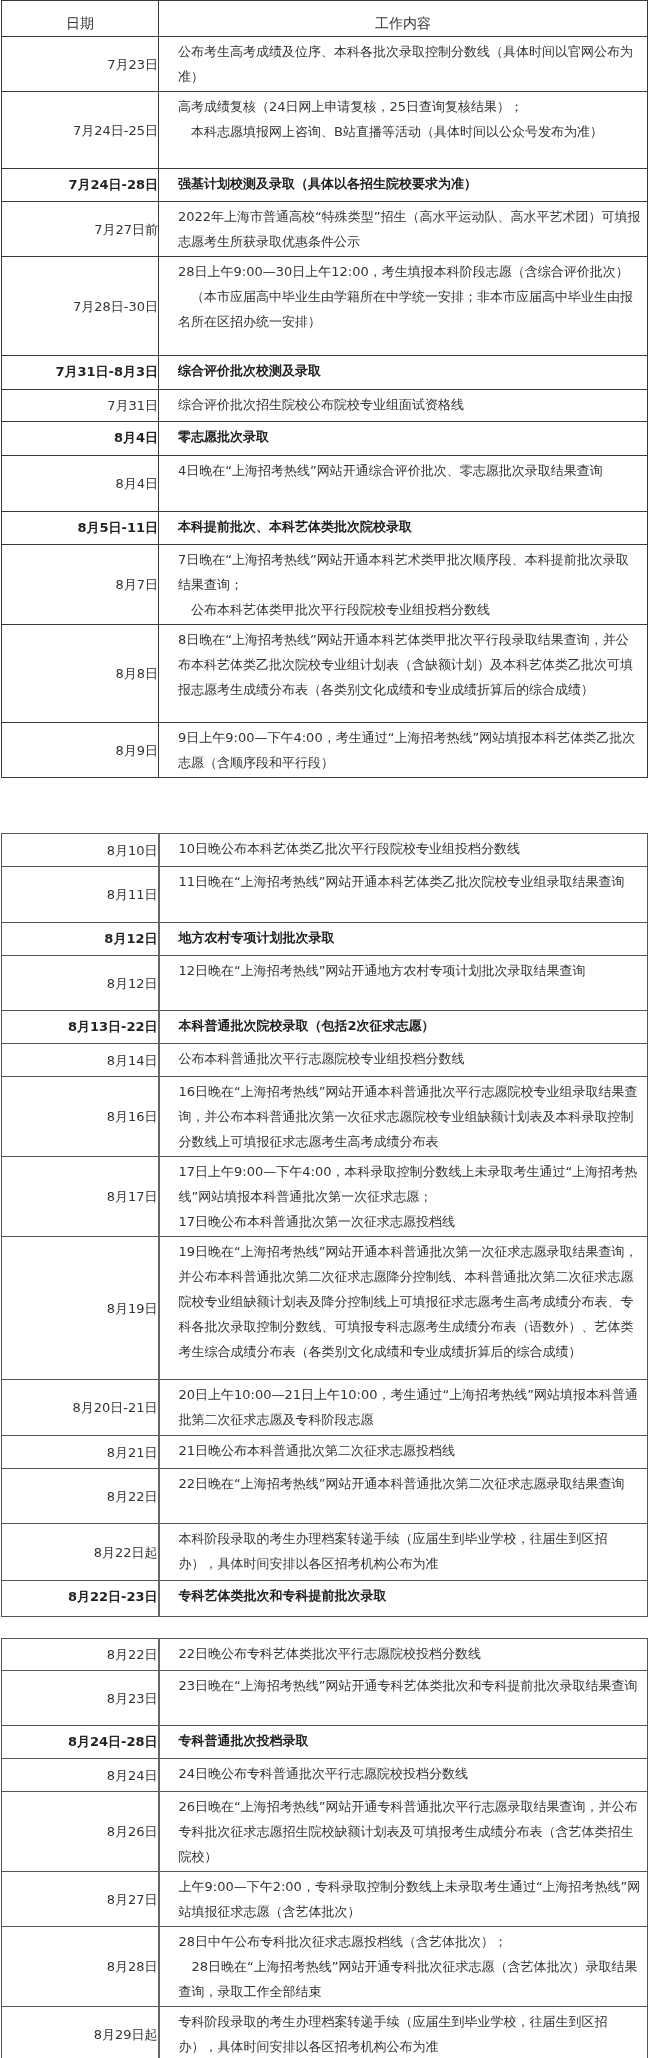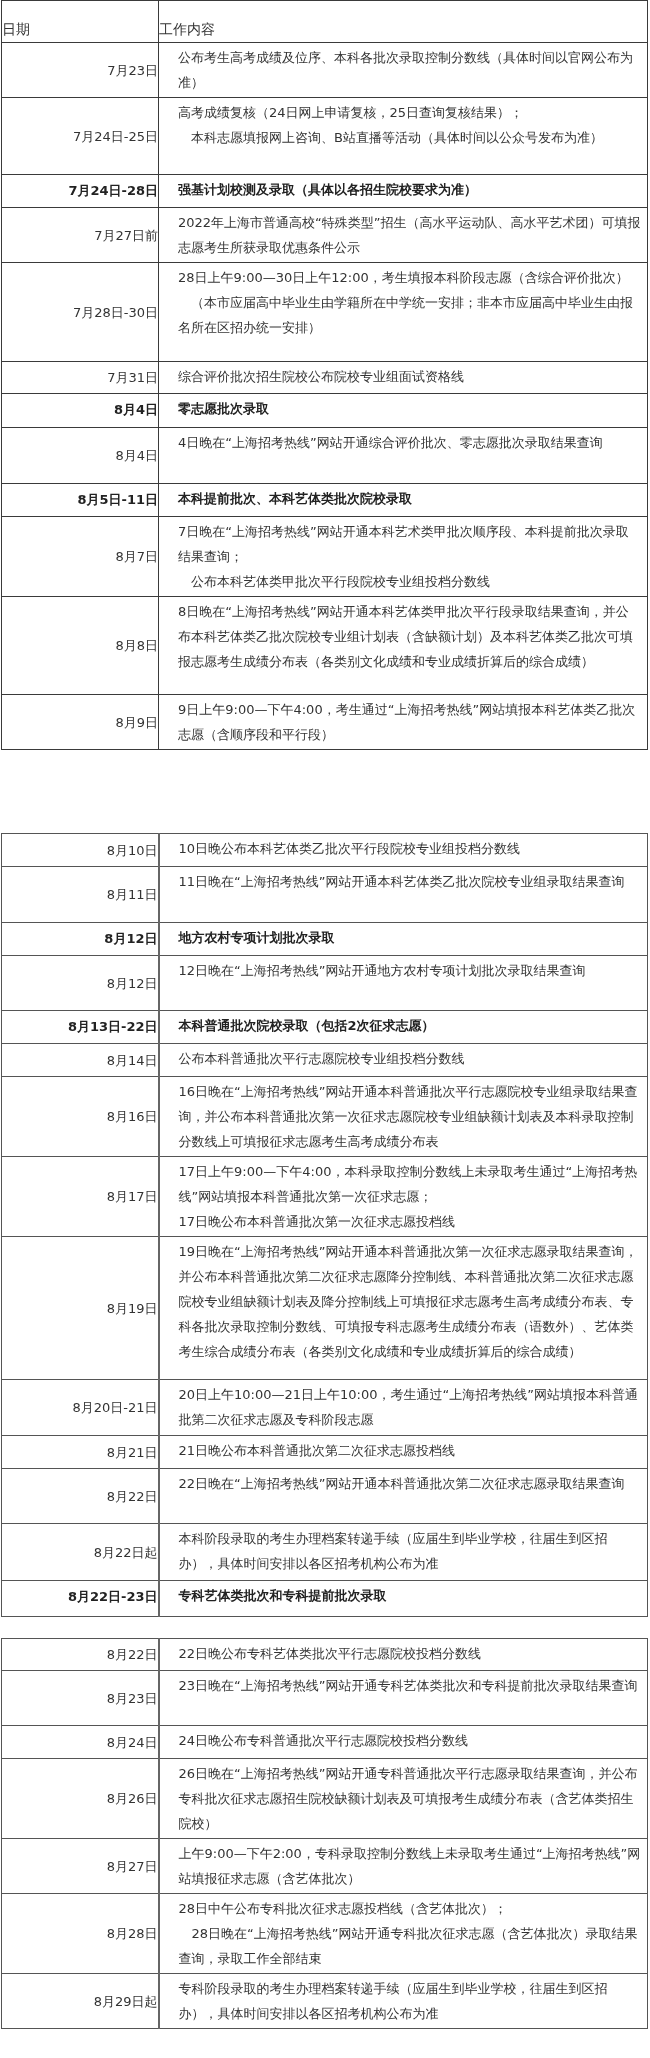--- a/index.html
+++ b/index.html
@@ -3,21 +3,21 @@
 <meta charset="utf-8">
 <style>
   html, body { margin: 0; padding: 0; background: #ffffff; }
   body { width: 650px; height: 2058px; position: relative; overflow: hidden;
          font-family: "DejaVu Sans", "Liberation Sans", sans-serif; color: #333333; }
   .tbl { position: absolute; left: 1px; width: 647px; border-collapse: collapse; table-layout: fixed; }
   .tbl td { border: 1px solid #3a3a3a; padding: 0; vertical-align: top; font-size: 13px; line-height: 25px; }
   .tbl col.c1 { width: 157px; }
   .tbl td.date { text-align: right; vertical-align: middle; }
   .tbl td.content { padding: 2px 6px 2px 19px; }
-  .tbl td.hd { text-align: left; vertical-align: top; padding-top: 16px; font-size: 14px; }
+  .tbl td.hd { text-align: center; vertical-align: top; padding-top: 10px; font-size: 14px; }
   .bold td { font-weight: bold; color: #222; }
   .bold td.date { vertical-align: top; padding-top: 3px; }
   .line { display: block; }
   .tbl2 td, .tbl3 td { border-color: #555; }
   .tbl2 td.date, .tbl3 td.date { border-right: 2px solid #666; }
 </style>
 </head>
 <body>
 
 <table class="tbl tbl1" style="top:0px;">
@@ -55,20 +55,26 @@
           <span class="line">2022年上海市普通高校“特殊类型”招生（高水平运动队、高水平艺术团）可填报志愿考生所获录取优惠条件公示</span>
         </td>
       </tr>
       <tr style="height: 99px;">
         <td class="date">7月28日-30日</td>
         <td class="content">
           <span class="line">28日上午9:00—30日上午12:00，考生填报本科阶段志愿（含综合评价批次）</span>
           <span class="line">　（本市应届高中毕业生由学籍所在中学统一安排；非本市应届高中毕业生由报名所在区招办统一安排）</span>
         </td>
       </tr>
+      <tr class="bold" style="height: 34px;">
+        <td class="date">7月31日-8月3日</td>
+        <td class="content">
+          <span class="line">综合评价批次校测及录取</span>
+        </td>
+      </tr>
       <tr style="height: 32px;">
         <td class="date">7月31日</td>
         <td class="content">
           <span class="line">综合评价批次招生院校公布院校专业组面试资格线</span>
         </td>
       </tr>
       <tr class="bold" style="height: 34px;">
         <td class="date">8月4日</td>
         <td class="content">
           <span class="line">零志愿批次录取</span>
@@ -213,20 +219,26 @@
         <td class="content">
           <span class="line">22日晚公布专科艺体类批次平行志愿院校投档分数线</span>
         </td>
       </tr>
       <tr style="height: 55px;">
         <td class="date">8月23日</td>
         <td class="content">
           <span class="line">23日晚在“上海招考热线”网站开通专科艺体类批次和专科提前批次录取结果查询</span>
         </td>
       </tr>
+      <tr class="bold" style="height: 33px;">
+        <td class="date">8月24日-28日</td>
+        <td class="content">
+          <span class="line">专科普通批次投档录取</span>
+        </td>
+      </tr>
       <tr style="height: 33px;">
         <td class="date">8月24日</td>
         <td class="content">
           <span class="line">24日晚公布专科普通批次平行志愿院校投档分数线</span>
         </td>
       </tr>
       <tr style="height: 77px;">
         <td class="date">8月26日</td>
         <td class="content">
           <span class="line">26日晚在“上海招考热线”网站开通专科普通批次平行志愿录取结果查询，并公布专科批次征求志愿招生院校缺额计划表及可填报考生成绩分布表（含艺体类招生院校）</span>

